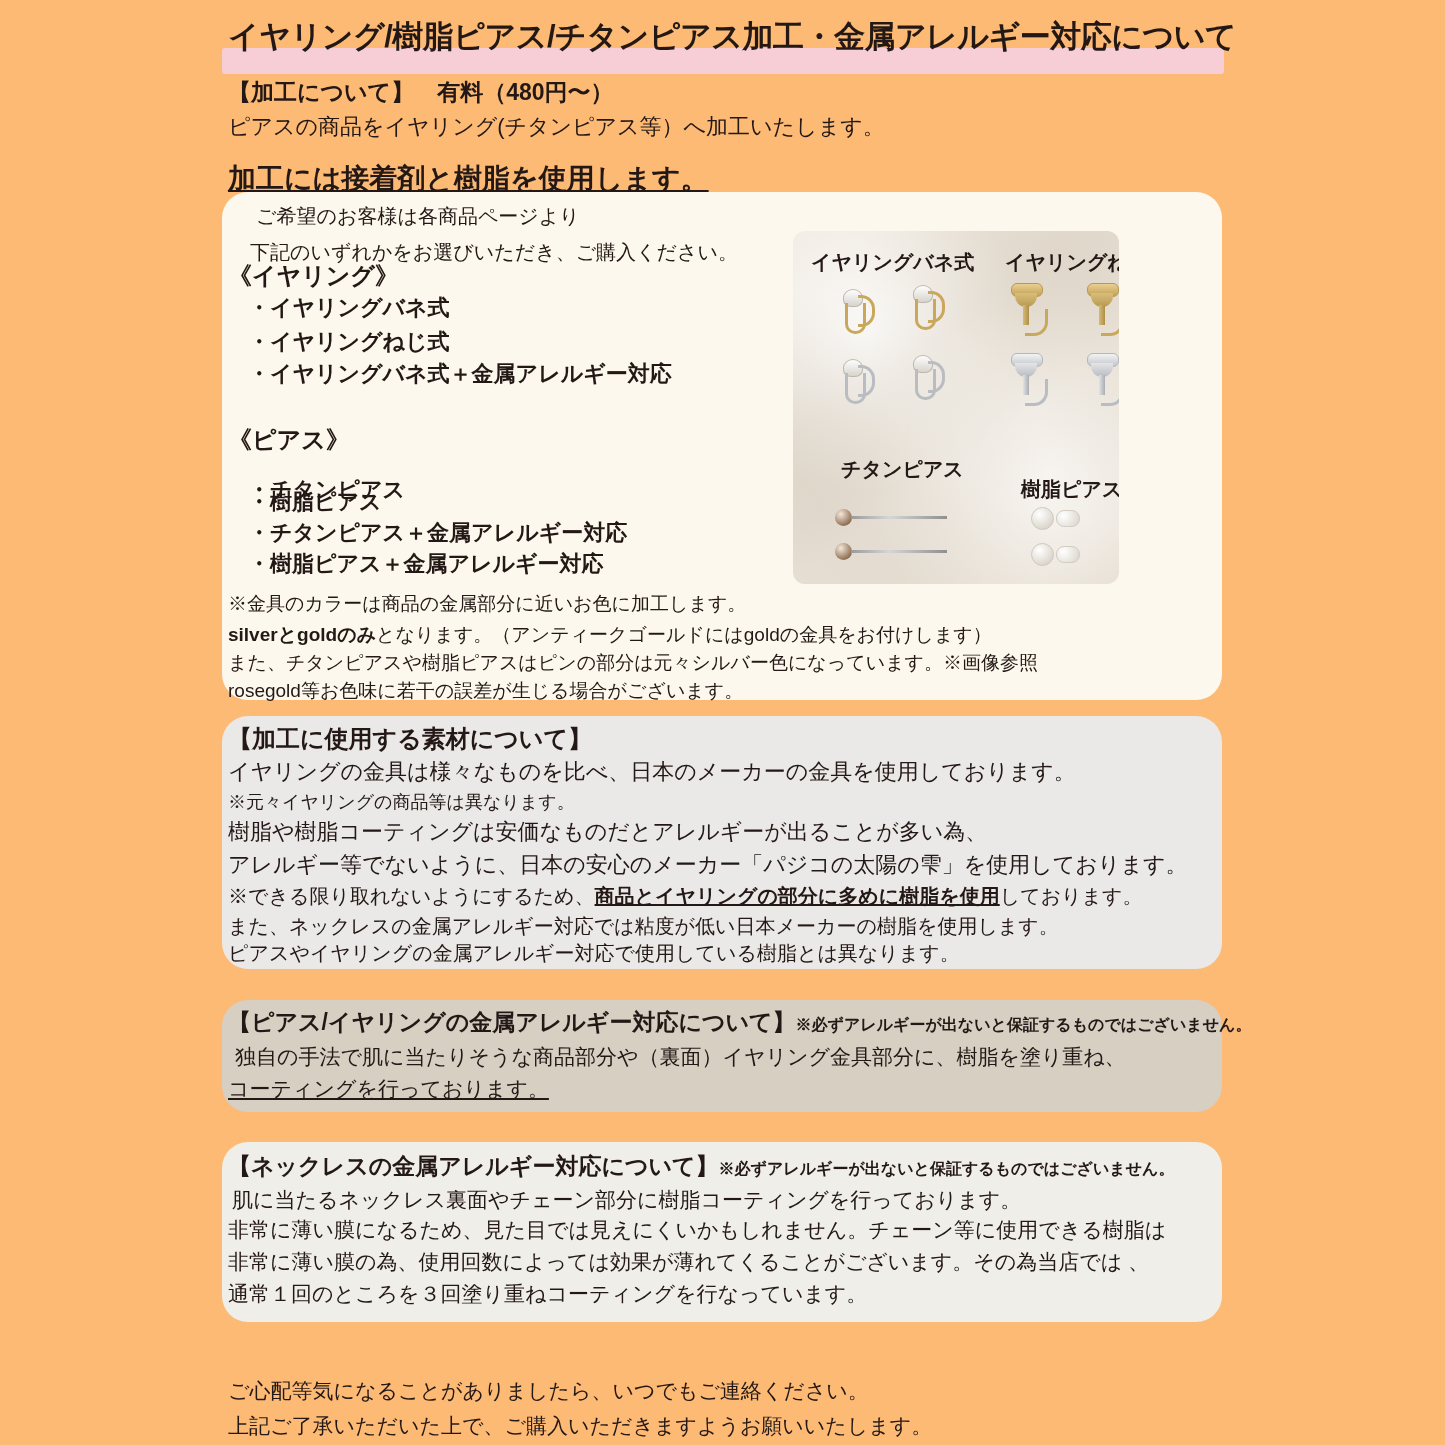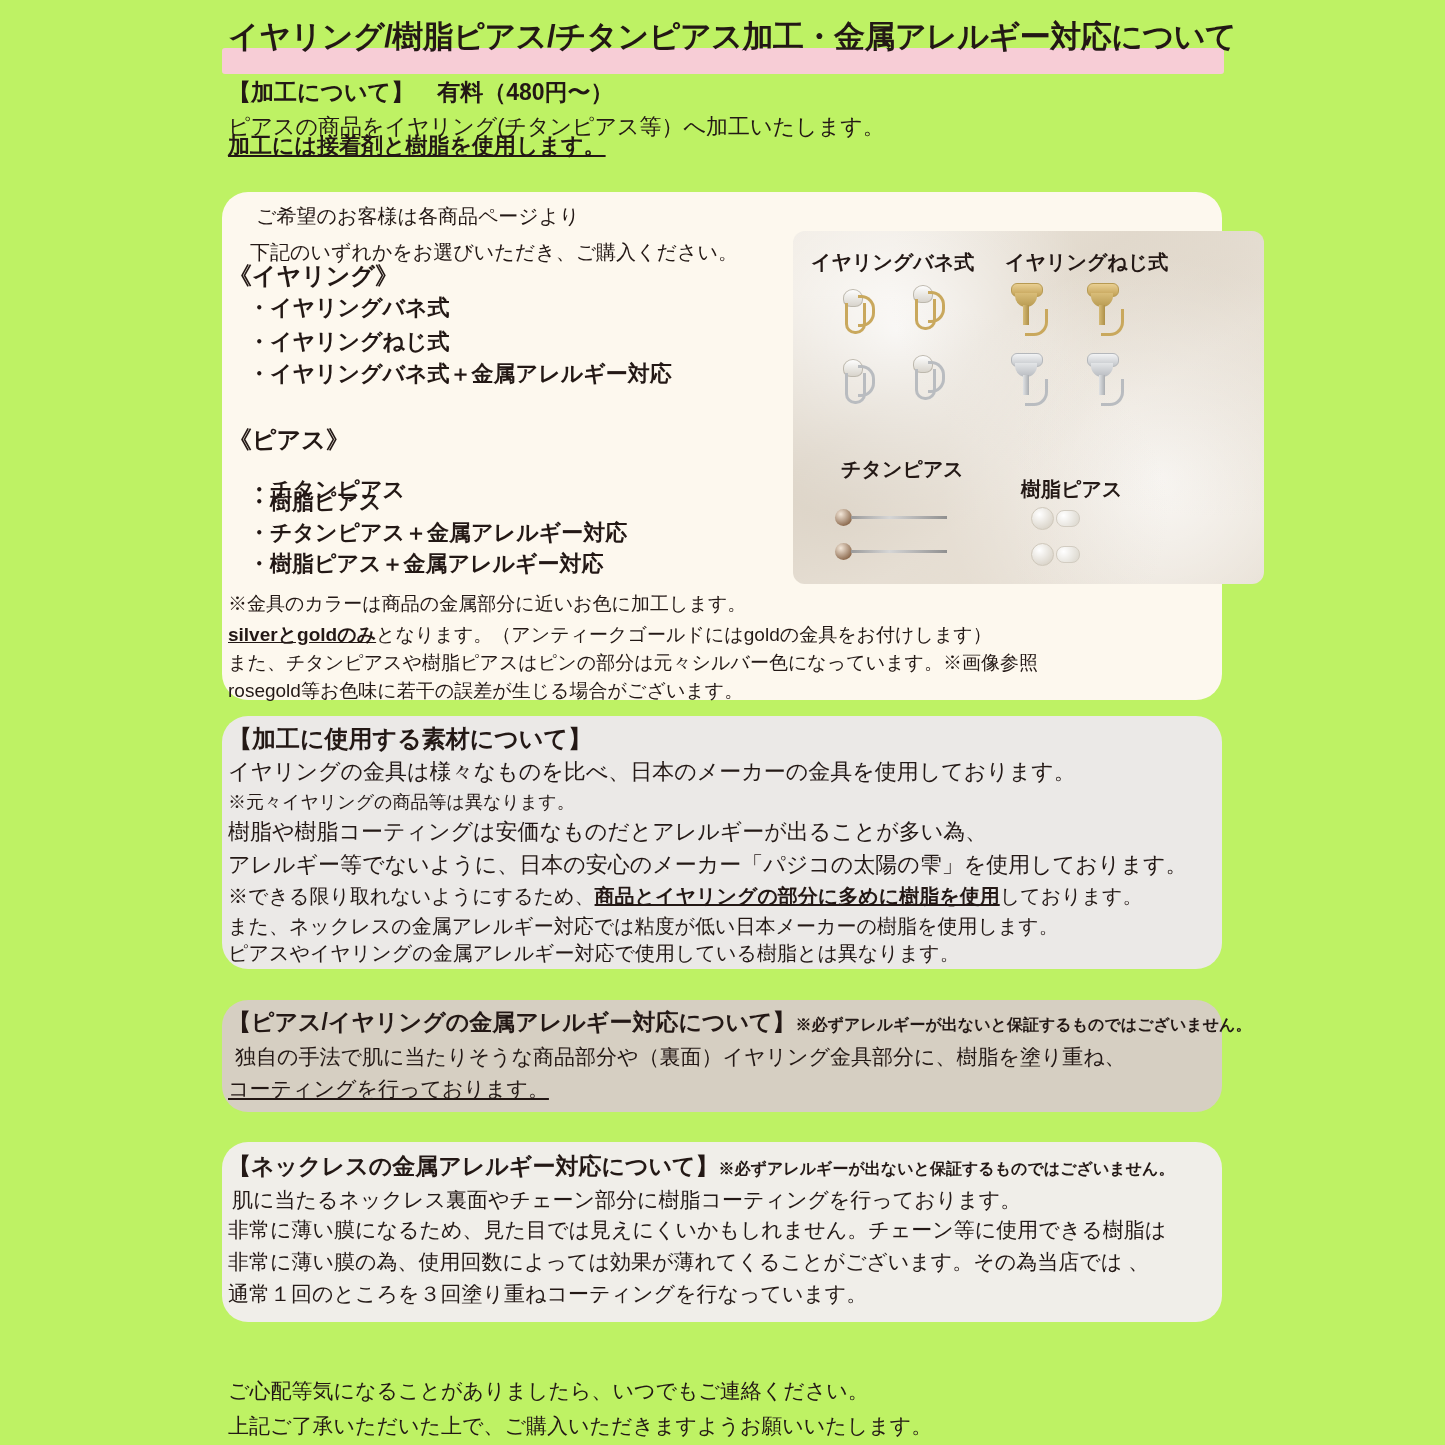--- a/index.html
+++ b/index.html
@@ -13,21 +13,21 @@
     font-family: "Liberation Sans", sans-serif;
     color: #231815;
     position: relative;
     overflow: hidden;
   }
   .page {
     position: absolute;
     left: 0; top: 0;
     width: 1445px;
     height: 1445px;
-    background: #bef264;
+    background: #fdba74;
   }
 
   
   .title-wrap {
     position: absolute;
     left: 228px;
     top: 18px;
     width: 1000px;
   }
   .title-hl {
@@ -53,21 +53,21 @@
   
   .tx {
     position: absolute;
     white-space: nowrap;
     line-height: 1.3;
   }
 
   
   .s1-l1 { left: 228px; top: 78px;  font-size: 23px; font-weight: bold; }
   .s1-l2 { left: 228px; top: 113px; font-size: 22px; }
-  .s1-l3 { left: 228px; top: 132px; font-size: 22px; font-weight: bold; text-decoration: underline; }
+  .s1-l3 { left: 228px; top: 161px; font-size: 28px; font-weight: bold; text-decoration: underline; }
 
   
   .cream {
     position: absolute;
     left: 222px;
     top: 192px;
     width: 1000px;
     height: 508px;
     background: #fdf8ee;
     border-radius: 26px;
@@ -81,30 +81,30 @@
   .c-i3 { left: 248px; top: 360px; font-size: 22px; font-weight: bold; }
   .c-i4 { left: 248px; top: 393px; font-size: 22px; font-weight: bold; }
   .c-h2 { left: 228px; top: 424px; font-size: 24px; font-weight: bold; }
   .c-i5 { left: 248px; top: 456px; font-size: 22px; font-weight: bold; margin-top: 20px; }
   .c-i6 { left: 248px; top: 488px; font-size: 22px; font-weight: bold; }
   .c-i7 { left: 248px; top: 519px; font-size: 22px; font-weight: bold; }
   .c-i8 { left: 248px; top: 550px; font-size: 22px; font-weight: bold; }
 
   .c-n1 { left: 228px; top: 592px; font-size: 19px; }
   .c-n2 { left: 228px; top: 623px; font-size: 19px; }
-  .c-n2 .uu { text-decoration: underline; font-weight: bold; margin-top: 40px; }
+  .c-n2 .uu { font-weight: bold; margin-top: 40px; }
   .c-n3 { left: 228px; top: 651px; font-size: 19px; }
   .c-n4 { left: 228px; top: 679px; font-size: 19px; }
 
   
   .photo {
     position: absolute;
     left: 793px;
     top: 231px;
-    width: 471px;
+    width: 326px;
     height: 353px;
     background:
       radial-gradient(circle at 22% 28%, rgba(255,255,255,0.85) 0%, rgba(255,255,255,0) 45%),
       radial-gradient(circle at 78% 70%, rgba(255,255,255,0.7) 0%, rgba(255,255,255,0) 50%),
       linear-gradient(145deg, #efe9e0 0%, #e6ded2 35%, #efe8de 60%, #e3dacd 100%);
     border-radius: 12px;
     overflow: hidden;
     font-family: Liberation Serif, serif;
   }
   .photo:before {

